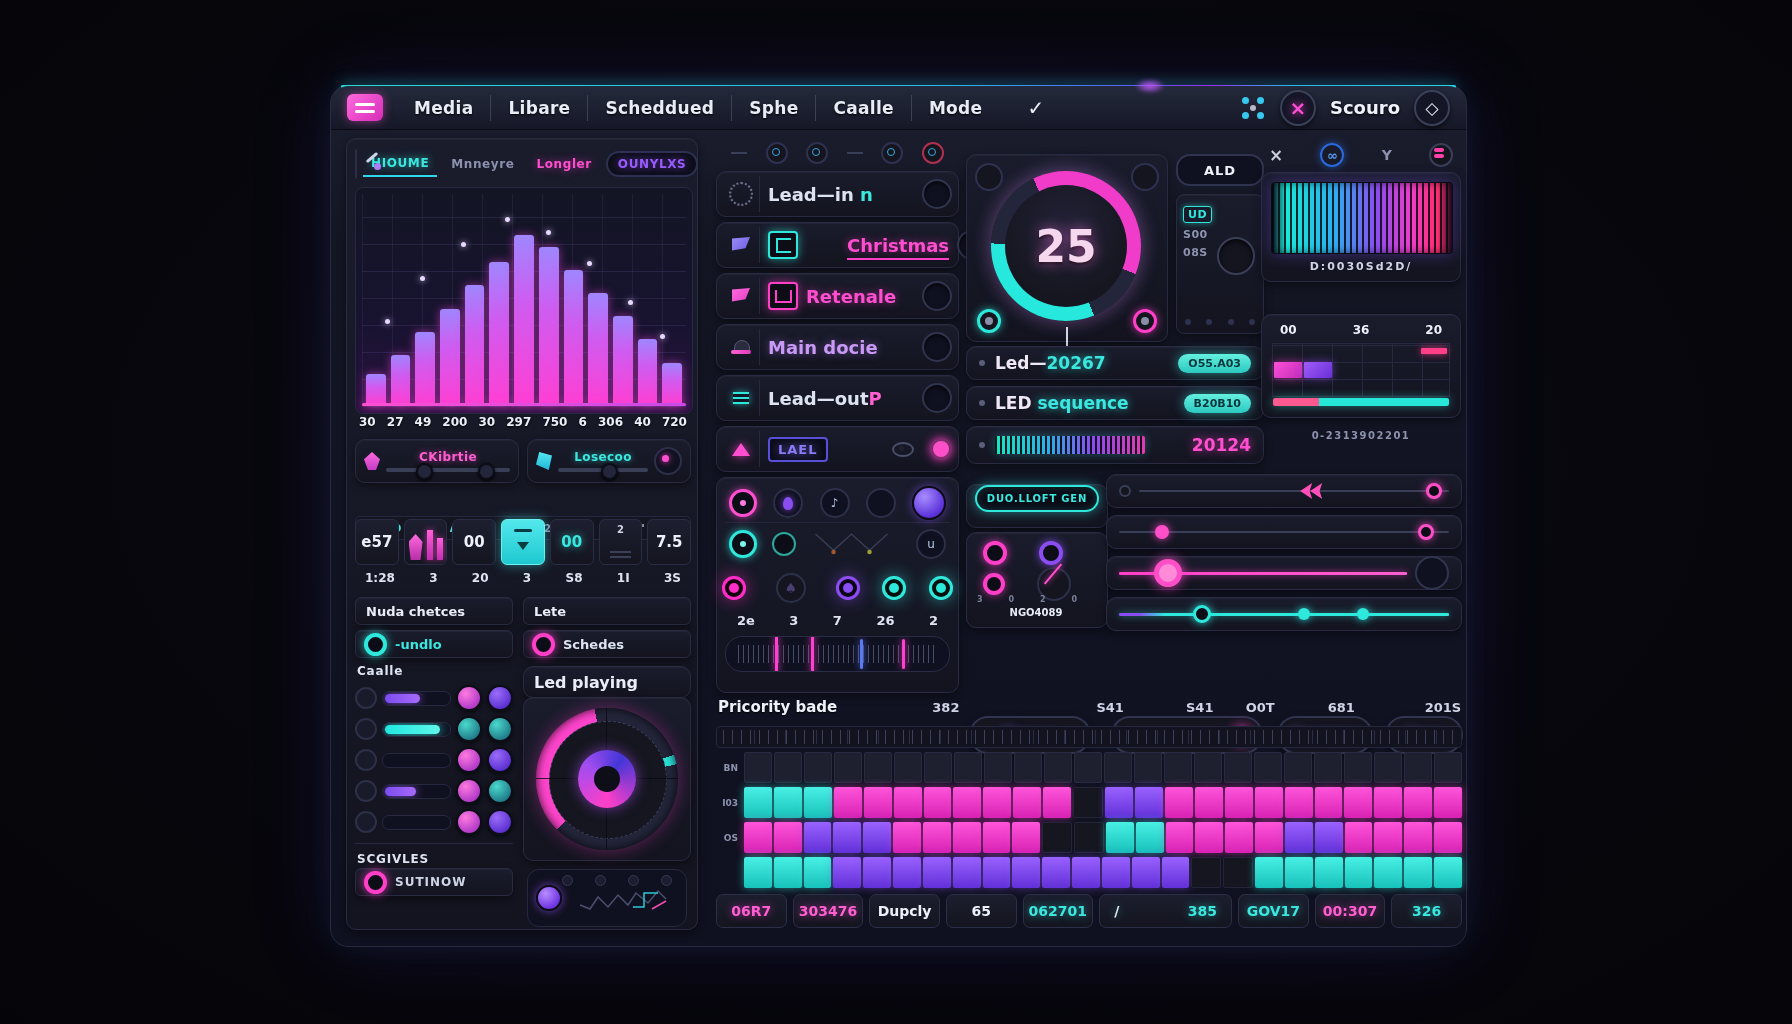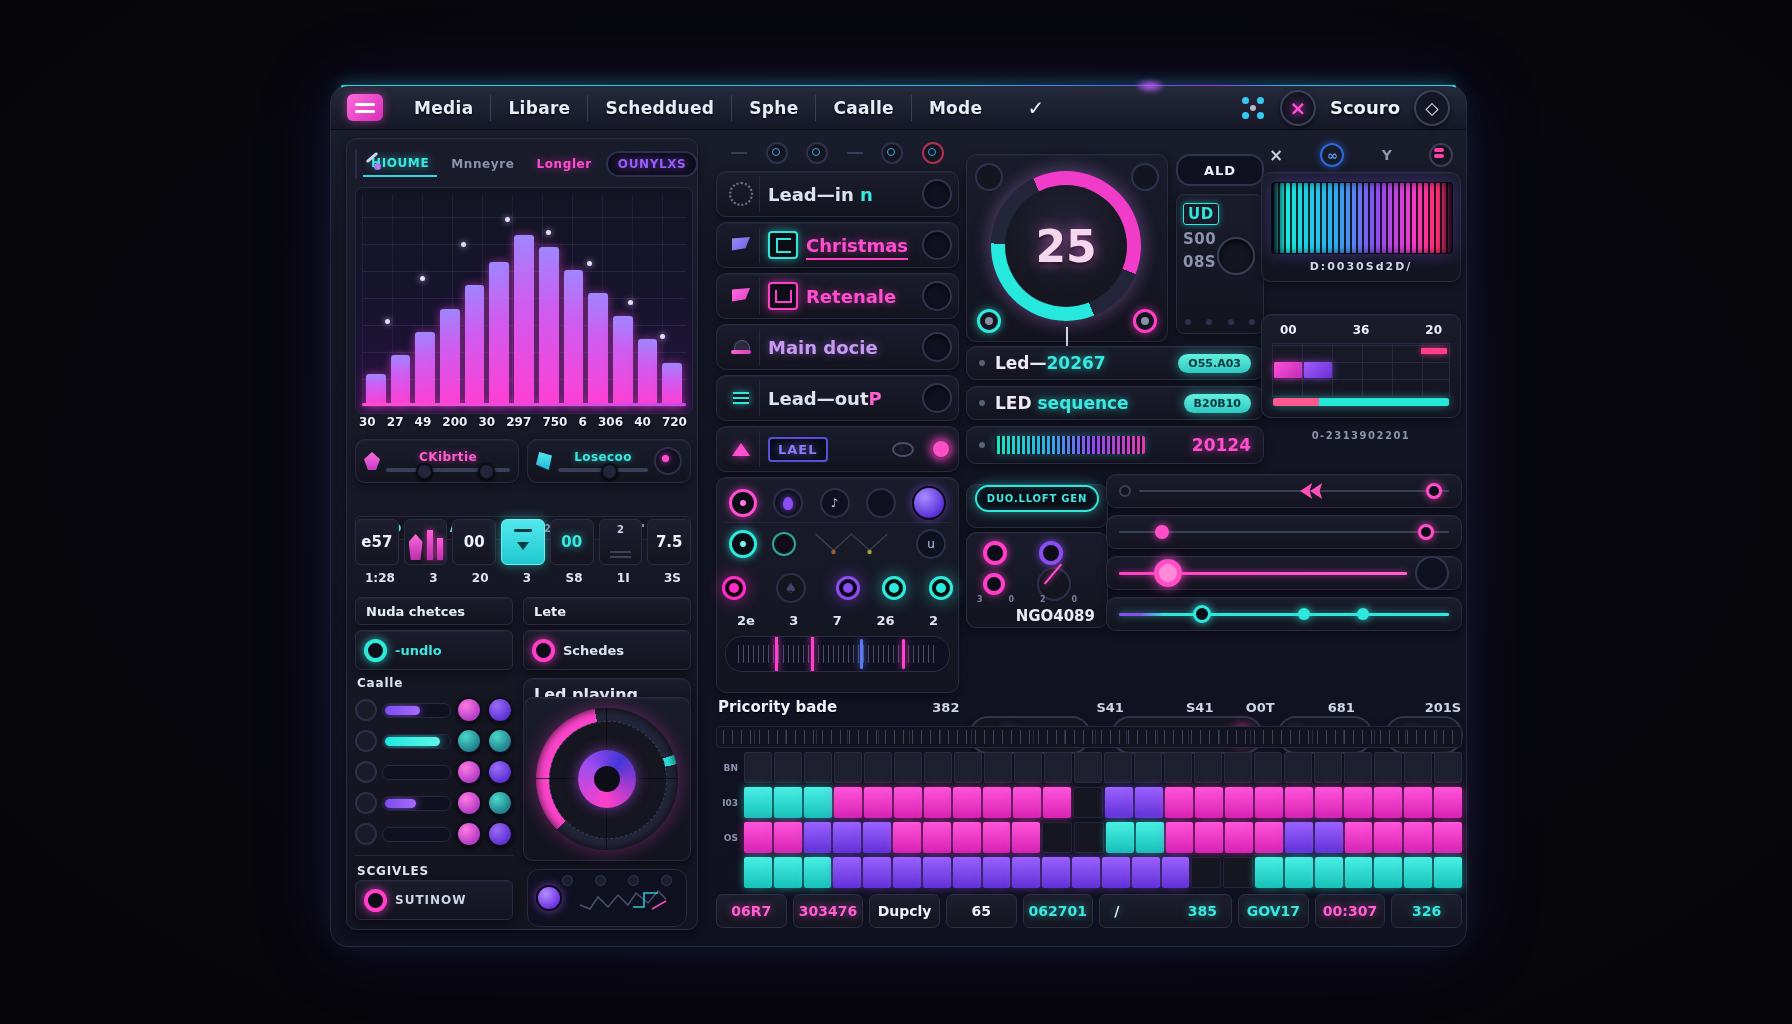--- a/index.html
+++ b/index.html
@@ -109,21 +109,21 @@
     background:repeating-linear-gradient(0deg,#3c4158 0 2px,transparent 2px 5px);}
   .cell .tiny-top{position:absolute;top:4px;font-size:10px;color:#cfd4e6;}
 
   .numrow{position:absolute;left:8px;top:432px;width:336px;display:flex;justify-content:space-between;padding:0 10px;box-sizing:border-box;}
   .lnum{font-size:12px;font-weight:bold;color:#dfe4f2;}
 
   .twocol{position:absolute;left:8px;top:458px;width:336px;height:318px;display:flex;gap:10px;}
   .col-l{width:158px;position:relative;}
   .col-r{flex:1;position:relative;text-align:right;}
   .box28{height:28px;border-radius:6px;}
-  .radio-row{display:flex;align-items:center;gap:8px;padding:0 8px;height:40px;border-radius:6px;}
+  .radio-row{display:flex;align-items:center;gap:8px;padding:0 8px;height:28px;border-radius:6px;}
   .ring{width:15px;height:15px;border-radius:50%;background:#0c0d16;flex:0 0 auto;}
   .ring.cyan{border:4px solid #2fe8dc;box-shadow:0 0 10px rgba(47,230,220,.8);}
   .ring.pink{border:4px solid #ff3fc8;box-shadow:0 0 10px rgba(255,60,200,.8);}
   .radio-label{font-size:13px;font-weight:bold;}
   .sec-hdr{font-size:12px;font-weight:bold;color:#dfe4f2;letter-spacing:.8px;padding:6px 2px 2px 2px;}
   .s-row{display:flex;align-items:center;gap:5px;height:26px;margin-top:5px;}
   .s-knob{width:18px;height:18px;border-radius:50%;background:#191b2a;border:2px solid #2c3048;flex:0 0 auto;}
   .s-track{flex:1;height:13px;border-radius:7px;background:#101120;border:1px solid #262940;position:relative;overflow:hidden;}
   .s-fill{position:absolute;left:2px;top:2px;bottom:2px;border-radius:5px;}
   .s-fill.violet{background:linear-gradient(90deg,#7a4df0,#a86af8);box-shadow:0 0 8px rgba(150,90,250,.8);}
@@ -175,21 +175,21 @@
   .spiral.pinkb i{border:2px solid #ff3fc8;border-top:none;}
   .icon-hat{width:20px;height:14px;position:relative;}
   .icon-hat::before{content:"";position:absolute;left:3px;top:0;width:14px;height:9px;border-radius:8px 8px 0 0;background:#2a2c3e;border:1px solid #555a74;}
   .icon-hat::after{content:"";position:absolute;left:0;bottom:0;width:20px;height:4px;border-radius:2px;background:linear-gradient(90deg,#ff5fd0,#e03cc0);}
   .icon-menu{width:16px;height:12px;background:repeating-linear-gradient(0deg,#2fe8dc 0 2px,transparent 2px 5px);box-shadow:0 0 7px rgba(47,230,220,.6);}
   .icon-arrow-up{width:0;height:0;border-left:9px solid transparent;border-right:9px solid transparent;border-bottom:13px solid #ff4fd0;filter:drop-shadow(0 0 5px rgba(255,70,210,.8));}
   .cue-label{font-size:18px;font-weight:bold;flex:1;}
   .cue-label .sfx-cyan{color:#3ae8e0;}
   .cue-label .sfx-pink{color:#ff5fd0;}
   .cue-label.pinkt{color:#ff4fd0;text-shadow:0 0 8px rgba(255,60,200,.5);}
-  .cue-label.pinkt u{text-decoration:none;border-bottom:2px solid #ff3fc8;padding-bottom:2px;}
+  .cue-label.pinkt u{text-decoration:none;border-bottom:2px solid #ff3fc8;padding-bottom:2px;margin-left:41px;}
   .cue-label.violett{color:#c89af5;text-shadow:0 0 8px rgba(180,120,250,.5);}
   .cue-circle{width:26px;height:26px;border-radius:50%;background:#101120;border:2px solid #30344e;flex:0 0 auto;box-shadow:inset 0 2px 4px rgba(0,0,0,.7);}
   .lael-badge{border:2px solid #5a4fd8;border-radius:4px;background:#0c0d1a;color:#8a7bf5;font-size:13px;font-weight:bold;
     padding:3px 8px;letter-spacing:1px;text-shadow:0 0 8px rgba(130,110,250,.8);}
   .icon-eye{width:18px;height:11px;border:2px solid #4a4f6a;border-radius:50%;position:relative;margin-left:auto;margin-right:8px;}
   .icon-eye::after{content:"";position:absolute;left:5px;top:2px;width:5px;height:5px;border-radius:50%;background:#20222f;}
   .pink-radio-dot{width:16px;height:16px;border-radius:50%;background:#ff4fc8;border:3px solid #7a2d68;box-shadow:0 0 10px rgba(255,60,200,.9);}
 
   .knob-panel{position:absolute;left:0;top:336px;width:243px;height:216px;padding:6px 8px;box-sizing:border-box;}
   .krow{display:flex;align-items:center;justify-content:space-between;padding:0 4px;}
@@ -231,21 +231,21 @@
   .g-tl{left:8px;top:8px;} .g-tr{right:8px;top:8px;}
   .g-bl{left:10px;bottom:8px;border:3px solid #2fe8dc;box-shadow:0 0 9px rgba(47,230,220,.7);width:18px;height:18px;}
   .g-br{right:10px;bottom:8px;border:3px solid #ff3fc8;box-shadow:0 0 9px rgba(255,60,200,.7);width:18px;height:18px;}
   .g-bl::after,.g-br::after{content:"";position:absolute;left:5px;top:5px;width:8px;height:8px;border-radius:50%;background:#8a8fa8;}
   .g-needle{position:absolute;left:99px;bottom:-12px;width:2px;height:26px;background:#cfd4e6;}
 
   .ald-stack{position:absolute;left:845px;top:68px;width:88px;height:188px;}
   .ald-pill{height:28px;border-radius:14px;background:#101120;border:2px solid #30344e;display:flex;align-items:center;justify-content:center;
     font-size:13px;font-weight:bold;color:#eef2fb;letter-spacing:1px;cursor:pointer;}
   .ald-mini{margin-top:8px;height:140px;border-radius:8px;padding:8px 6px;box-sizing:border-box;position:relative;}
-  .mini-label{font-size:15px;font-weight:bold;color:#8d93af;margin-bottom:5px;letter-spacing:.5px;}
+  .mini-label{font-size:11px;font-weight:bold;color:#8d93af;margin-bottom:5px;letter-spacing:.5px;}
   .mini-label.cyan{color:#2fe8dc;border:1px solid #2fe8dc;border-radius:3px;display:inline-block;padding:1px 4px;box-shadow:0 0 6px rgba(47,230,220,.5);}
   .ald-knob{position:absolute;right:8px;top:42px;width:34px;height:34px;border-radius:50%;background:#14151f;border:2px solid #3a3f58;box-shadow:inset 0 2px 5px rgba(0,0,0,.8);}
   .ald-dots{position:absolute;bottom:8px;left:8px;right:8px;display:flex;justify-content:space-between;}
   .ald-dots s{width:6px;height:6px;border-radius:50%;background:#2e3250;}
 
   .led-row{position:absolute;left:635px;width:298px;height:34px;display:flex;align-items:center;padding:0 12px;gap:10px;box-sizing:border-box;}
   .led-bullet{width:6px;height:6px;border-radius:50%;background:#5a5f7a;flex:0 0 auto;}
   .led-label{font-size:17px;font-weight:bold;color:#f0e9f5;}
   .led-label .val-cyan{color:#3ae8e0;text-shadow:0 0 10px rgba(50,230,220,.7);}
   .led-badge{margin-left:auto;background:linear-gradient(180deg,#63f0e0,#2cc8c0);color:#06363c;font-size:11px;font-weight:bold;
@@ -260,21 +260,21 @@
   .gen-badge{border:2px solid #2fe8dc;border-radius:16px;background:#0b0c16;color:#3ae8e0;font-size:10px;font-weight:bold;
     letter-spacing:.8px;padding:6px 10px;box-shadow:0 0 12px rgba(47,230,220,.5),inset 0 0 8px rgba(47,230,220,.2);white-space:nowrap;}
   .gen-knobs{position:absolute;left:635px;top:446px;width:142px;height:96px;padding:6px;box-sizing:border-box;}
   .gk{position:absolute;border-radius:50%;background:#0c0d16;}
   .gk-p1{left:16px;top:8px;width:16px;height:16px;border:4px solid #ff3fc8;box-shadow:0 0 9px rgba(255,60,200,.8);}
   .gk-v1{left:72px;top:8px;width:16px;height:16px;border:4px solid #8a4df0;box-shadow:0 0 9px rgba(140,80,250,.8);}
   .gk-p2{left:16px;top:40px;width:14px;height:14px;border:4px solid #ff3fc8;box-shadow:0 0 8px rgba(255,60,200,.7);}
   .gk-needle{left:70px;top:34px;width:30px;height:30px;border:2px solid #2c3048;background:#14151f;}
   .gk-needle::after{content:"";position:absolute;left:13px;top:-8px;width:2px;height:26px;background:#ff4fd0;transform:rotate(40deg);box-shadow:0 0 6px rgba(255,70,210,.9);}
   .gen-ticks{position:absolute;left:10px;top:62px;width:100px;display:flex;justify-content:space-between;font-size:8px;color:#7a7f9a;font-weight:bold;}
-  .gen-labels{position:absolute;left:10px;top:74px;width:118px;display:flex;justify-content:flex-end;font-size:15px;font-weight:bold;color:#e8ecf7;}
+  .gen-labels{position:absolute;left:10px;top:74px;width:118px;display:flex;justify-content:center;font-size:10px;font-weight:bold;color:#e8ecf7;}
 
   
   .r-icons{position:absolute;left:930px;top:56px;width:200px;height:26px;display:flex;align-items:center;justify-content:space-between;padding:0 8px;box-sizing:border-box;}
   .ri-x{font-size:17px;font-weight:bold;color:#c9cfdf;}
   .ri-inf{width:24px;height:24px;border-radius:50%;border:2px solid #2a6ae0;color:#5a9af5;display:flex;align-items:center;justify-content:center;font-size:13px;font-weight:bold;box-shadow:0 0 8px rgba(50,110,230,.6);box-sizing:border-box;}
   .ri-y{font-size:14px;font-weight:bold;color:#8d93af;}
   .ri-pink{width:20px;height:20px;border-radius:50%;background:#14151f;border:2px solid #3a3f58;position:relative;overflow:hidden;}
   .ri-pink::after{content:"";position:absolute;left:3px;top:3px;width:10px;height:4px;border-radius:3px;background:#ff3fa8;box-shadow:0 6px 0 #ff3fa8;}
   .display-panel{position:absolute;left:930px;top:86px;width:200px;height:110px;padding:9px;box-sizing:border-box;}
   .screen{width:100%;height:70px;border-radius:4px;border:1px solid #0a0b12;

